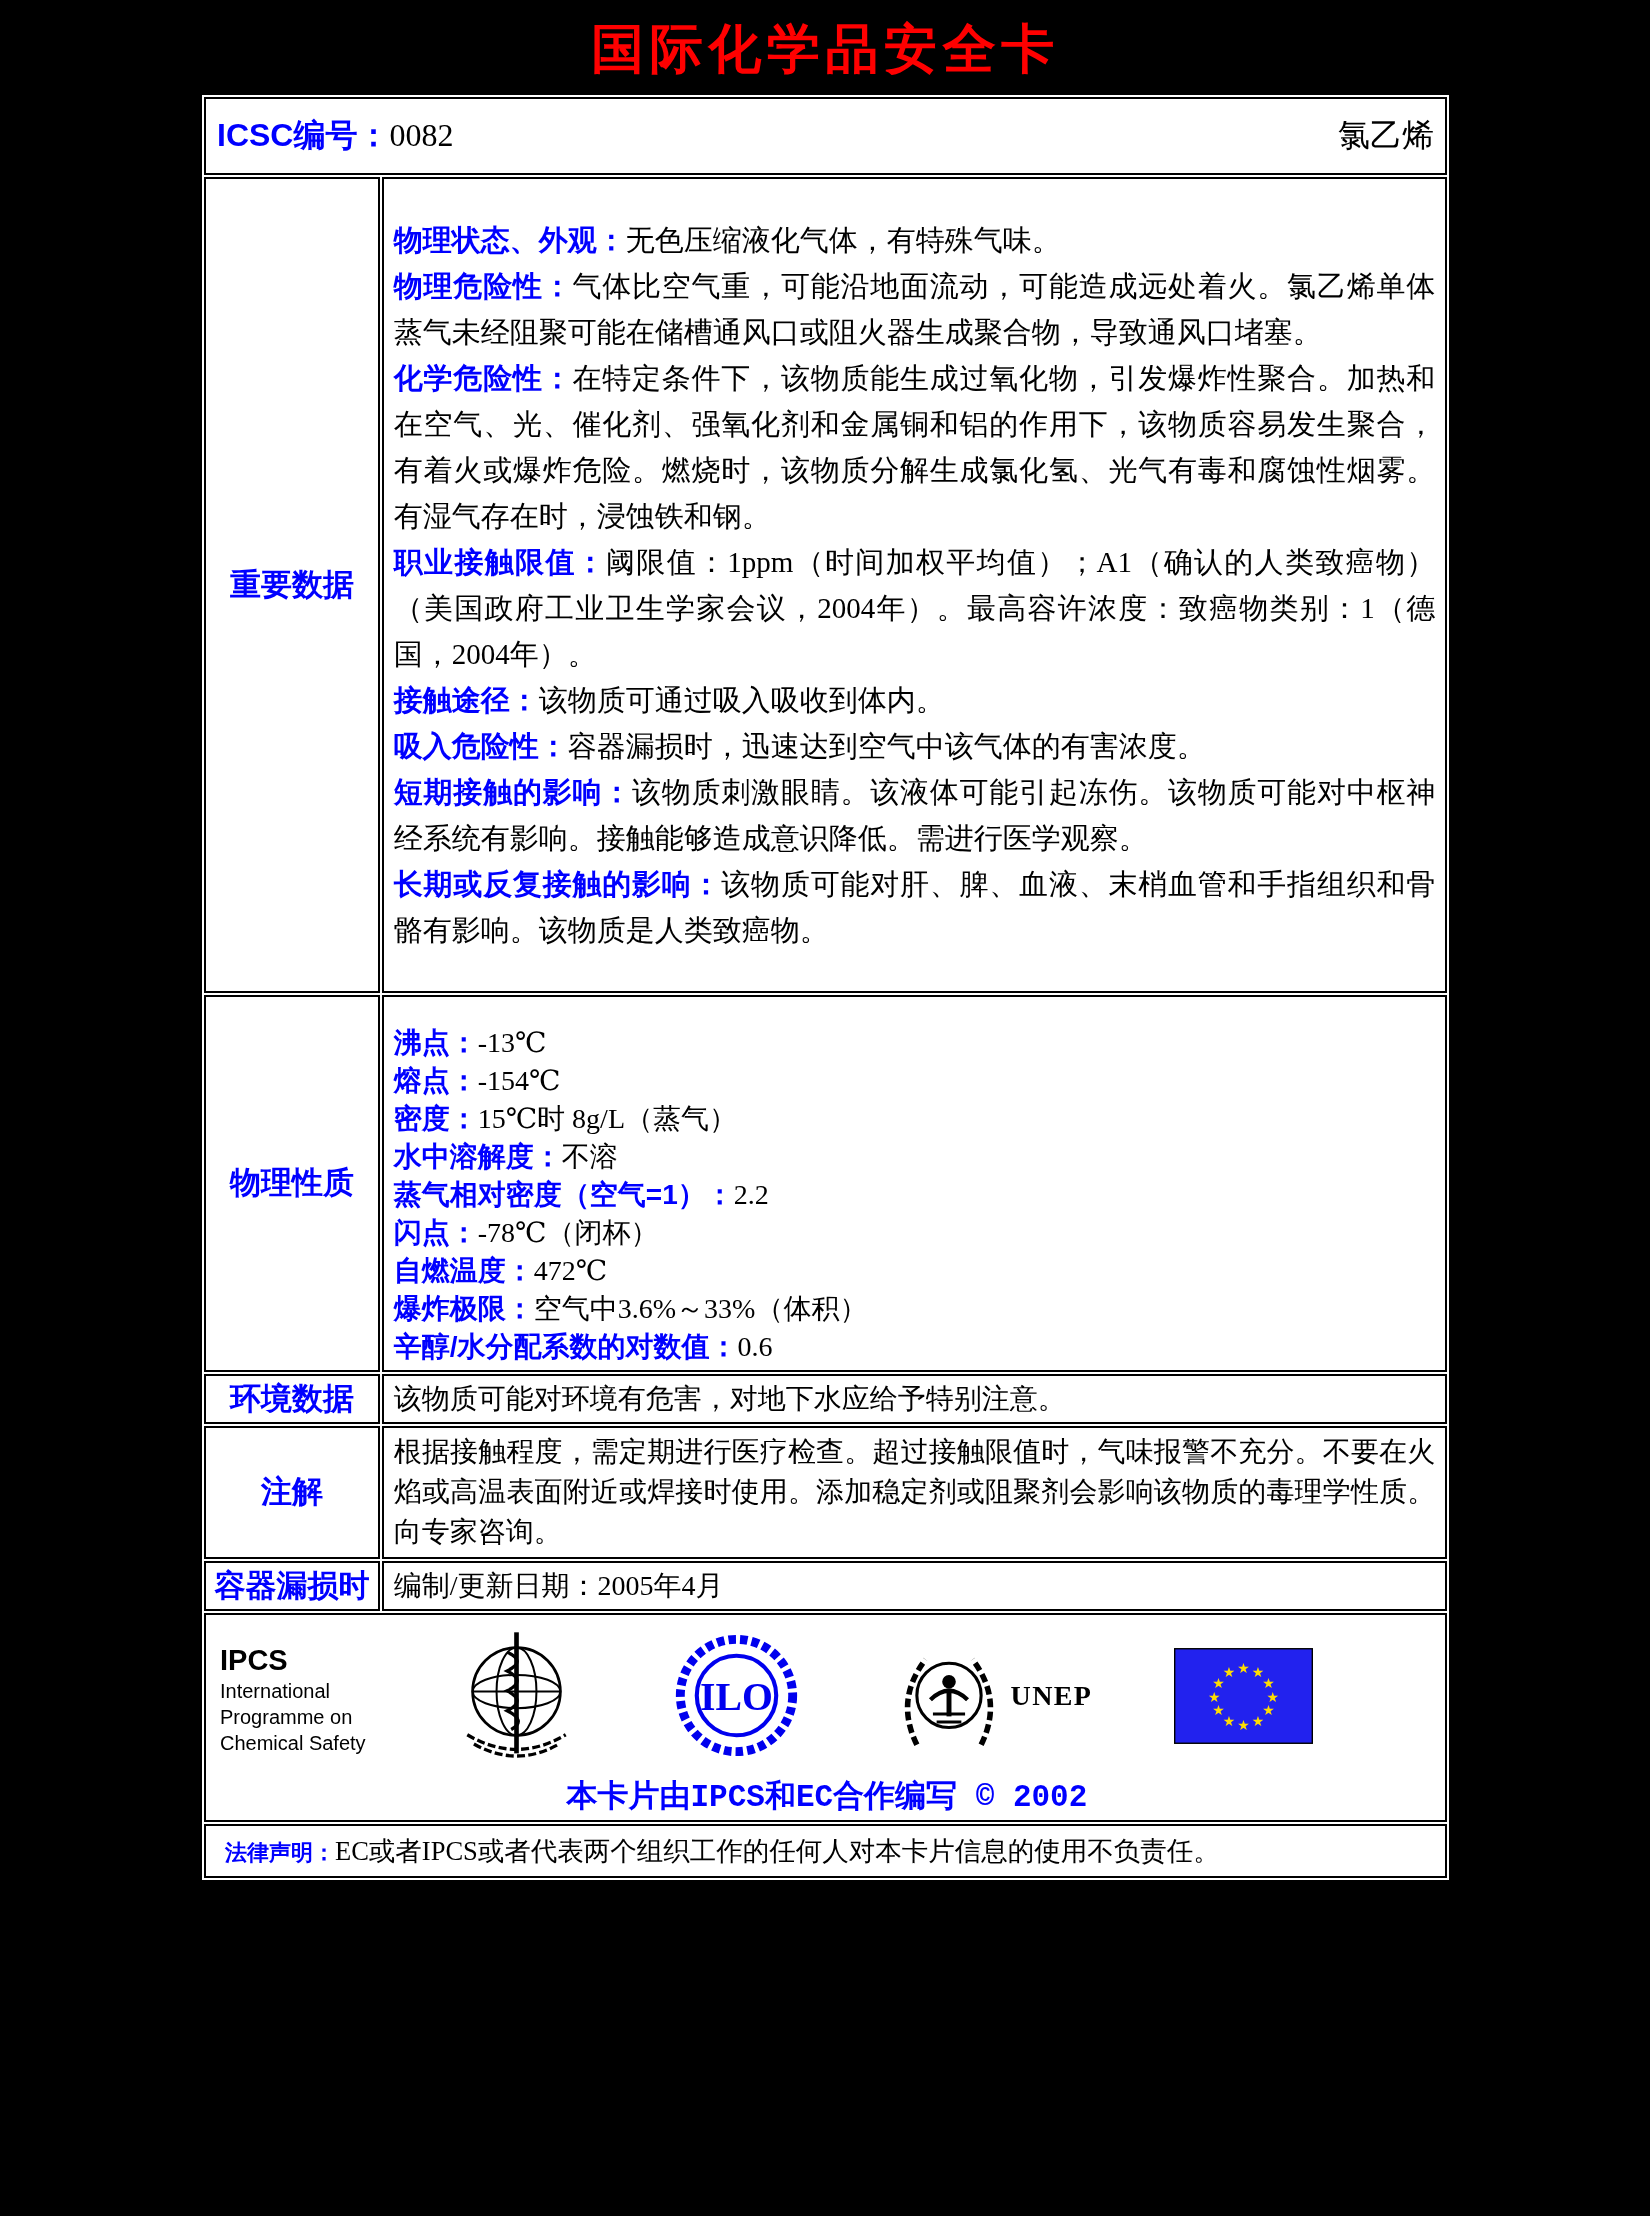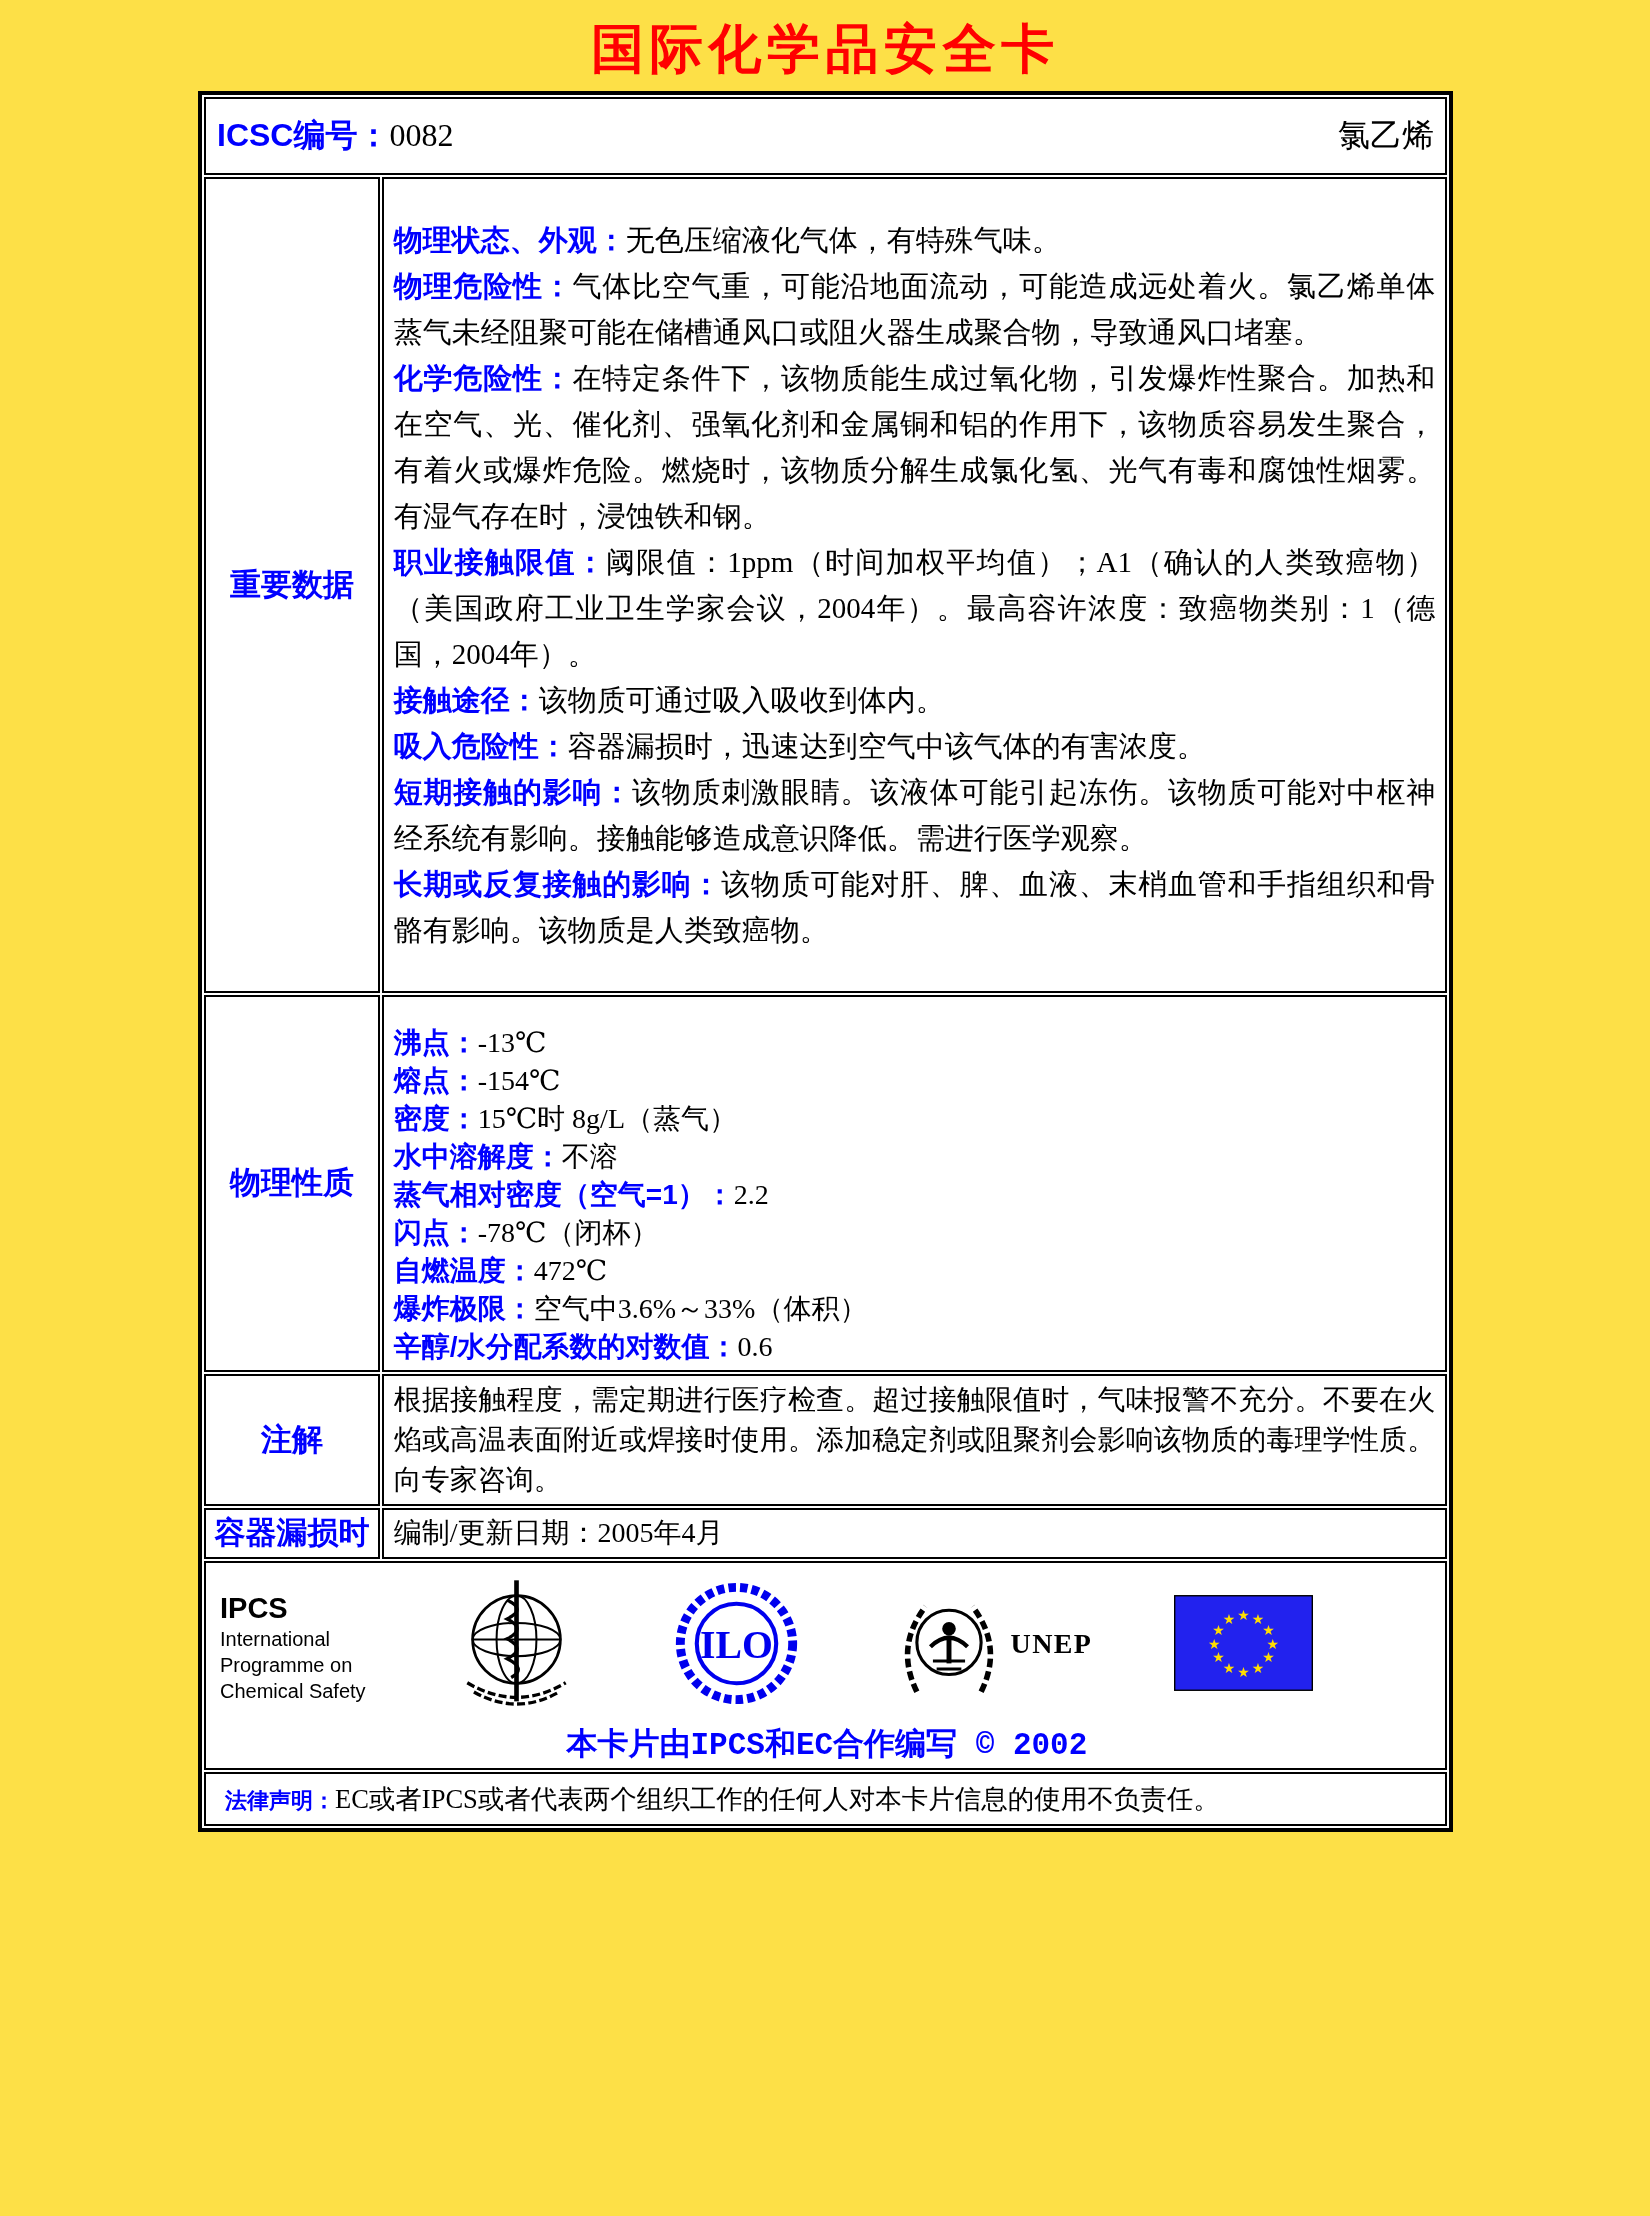--- a/index.html
+++ b/index.html
@@ -9,21 +9,21 @@
     --eu-blue:#2222EE;
     --eu-star:#FFDD00;
   }
   *{margin:0;padding:0;box-sizing:border-box;}
   html,body{background:#ffffff;}
   body{
     width:1651px;height:2216px;position:relative;
     font-family:"Liberation Serif","DejaVu Serif",serif;
     color:var(--ink);
   }
-  .page{width:1651px;height:2216px;background:#fde047;padding-top:12.5px;}
+  .page{width:1651px;height:2216px;background:#000000;padding-top:12.5px;}
   .title{
     text-align:center;
     font-size:53px;font-weight:bold;color:var(--red);
     letter-spacing:5.6px;
     font-family:"Liberation Serif","DejaVu Serif",serif;
     height:73px;line-height:73px;
   }
   table.card{
     margin:5.6px auto 0 auto;
     width:1255px;
@@ -119,20 +119,24 @@
         <div><span class="blue-label">密度：</span><span>15℃时 8g/L（蒸气）</span></div>
         <div><span class="blue-label">水中溶解度：</span><span>不溶</span></div>
         <div><span class="blue-label">蒸气相对密度（空气=1）：</span><span>2.2</span></div>
         <div><span class="blue-label">闪点：</span><span>-78℃（闭杯）</span></div>
         <div><span class="blue-label">自燃温度：</span><span>472℃</span></div>
         <div><span class="blue-label">爆炸极限：</span><span>空气中3.6%～33%（体积）</span></div>
         <div><span class="blue-label">辛醇/水分配系数的对数值：</span><span>0.6</span></div>
       </td>
     </tr>
 
+    <tr>
+      <td class="label-cell">环境数据</td>
+      <td class="content-cell env-cell">该物质可能对环境有危害，对地下水应给予特别注意。</td>
+    </tr>
 
     <tr>
       <td class="label-cell">注解</td>
       <td class="content-cell notes-cell">根据接触程度，需定期进行医疗检查。超过接触限值时，气味报警不充分。不要在火焰或高温表面附近或焊接时使用。添加稳定剂或阻聚剂会影响该物质的毒理学性质。向专家咨询。</td>
     </tr>
 
     <tr>
       <td class="label-cell">容器漏损时</td>
       <td class="content-cell add-cell">
         <span>编制/更新日期：</span><span>2005年4月</span>

